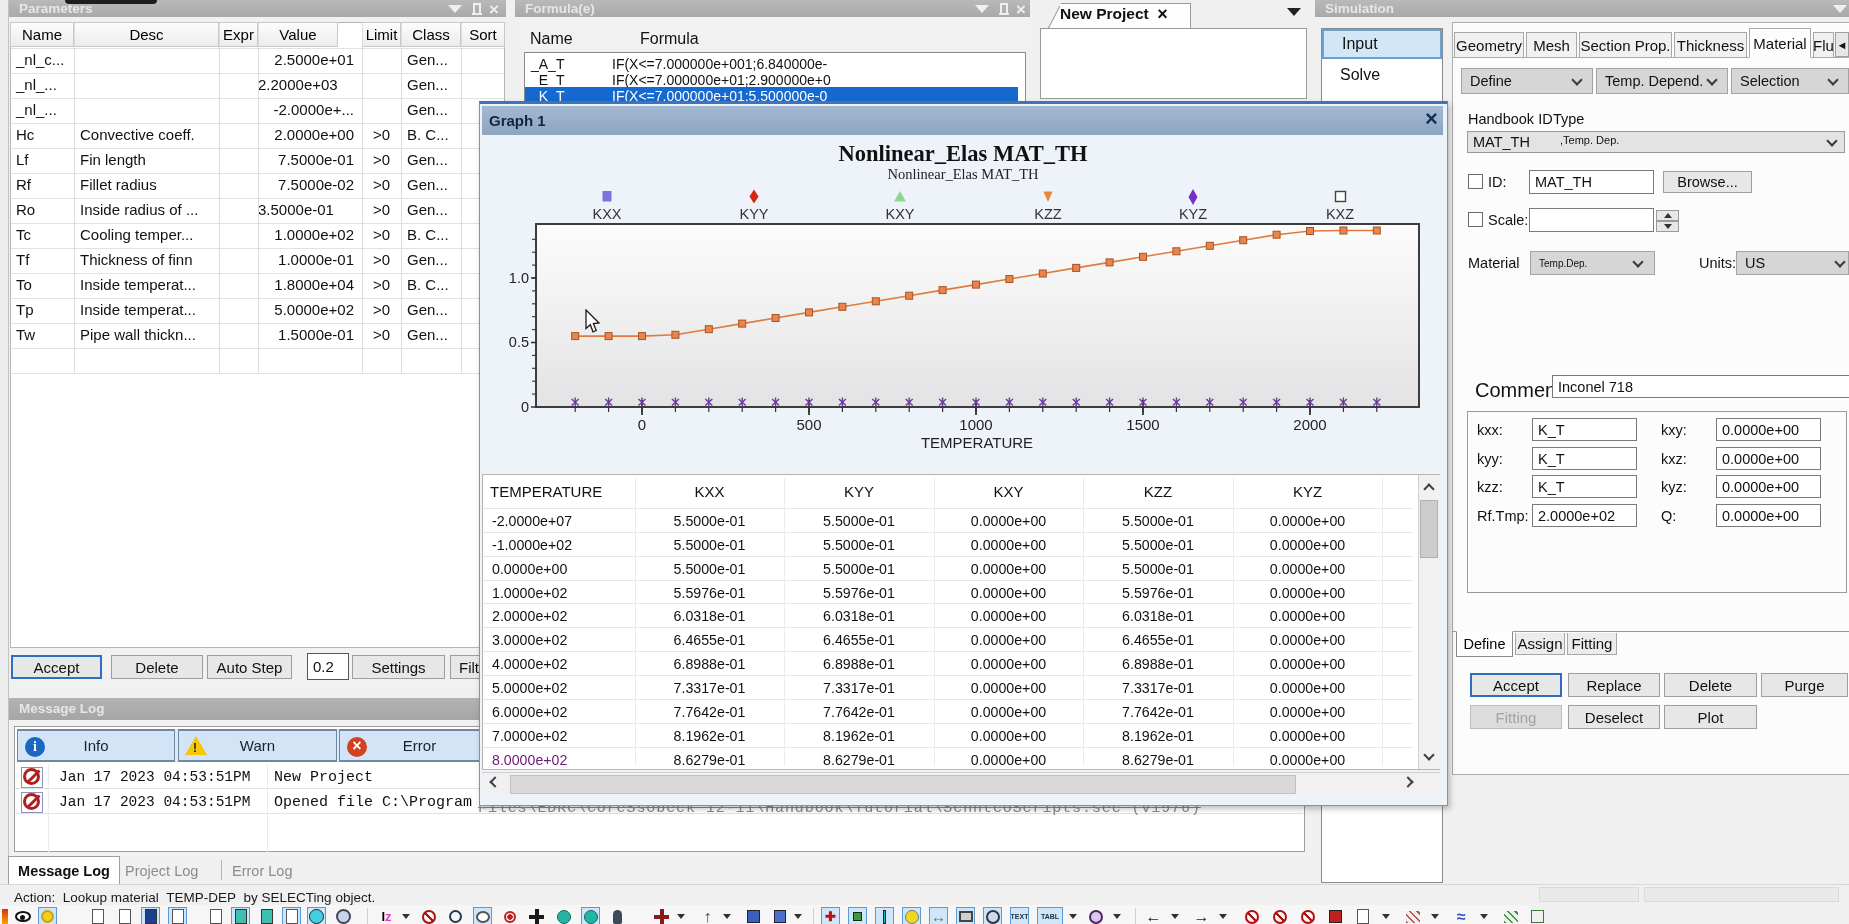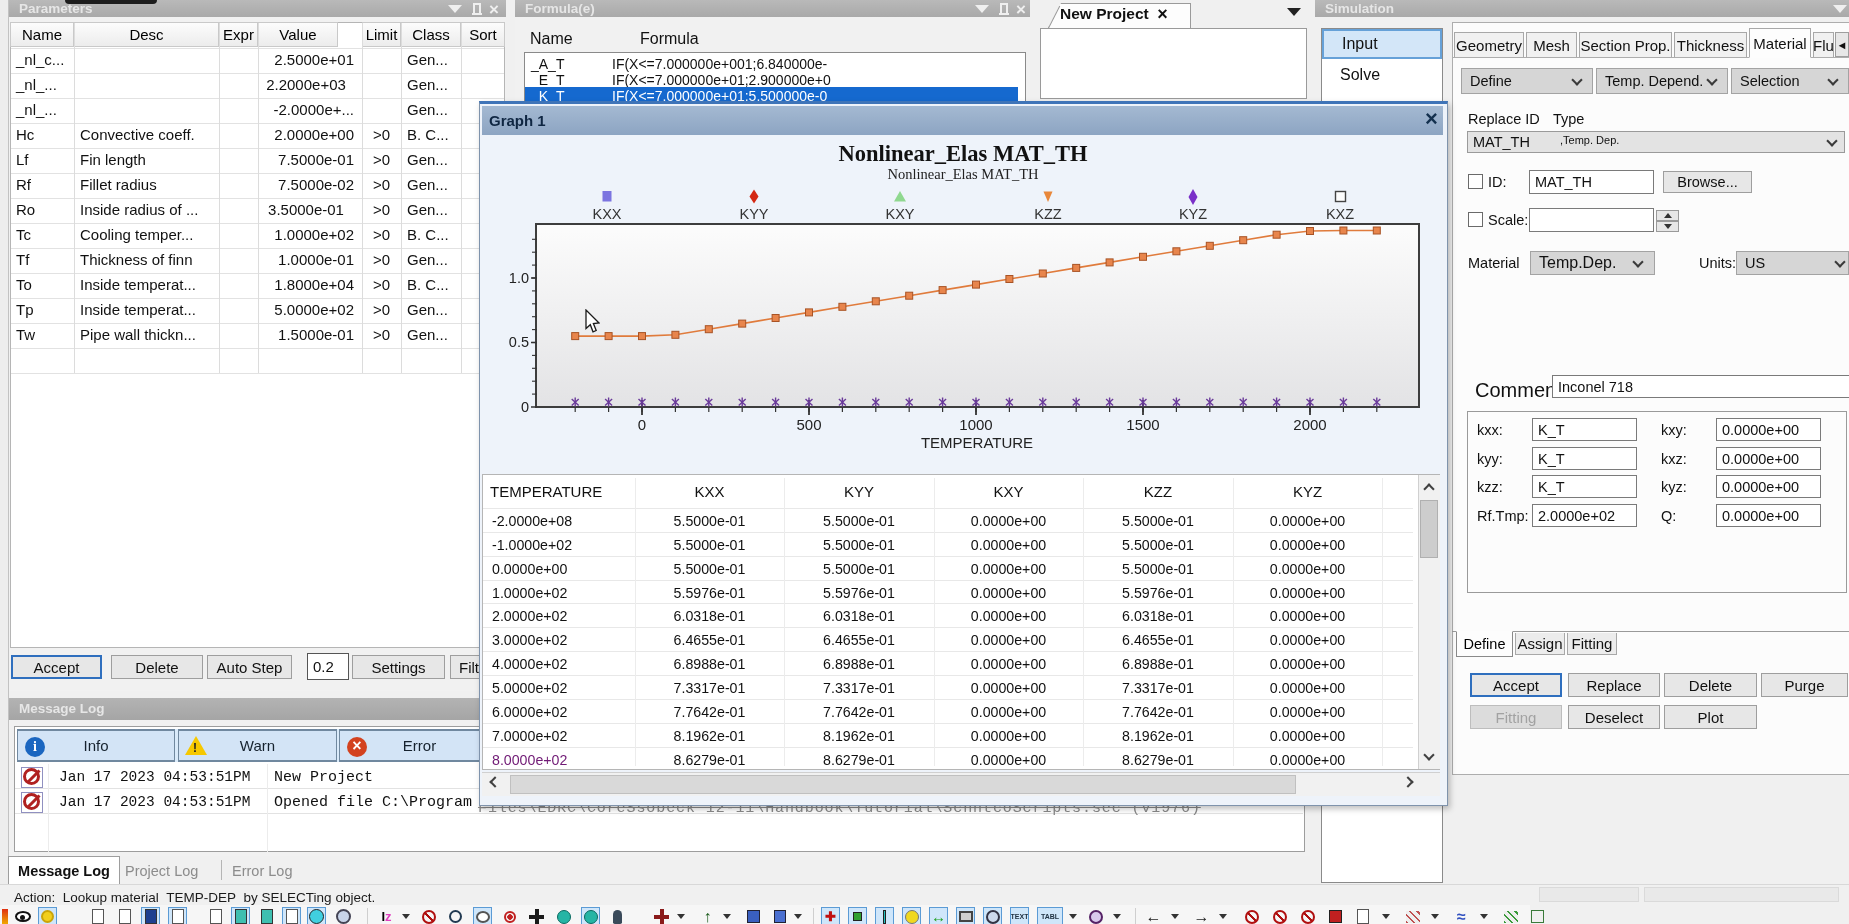--- a/index.html
+++ b/index.html
@@ -39,21 +39,21 @@
 <div class="a" style="left:362px;top:22px;width:39px;height:25px;background:linear-gradient(#fcfcfc,#ececec);border:1px solid #c9c9c9;font-size:15px;color:#000;display:flex;align-items:center;justify-content:center">Limit</div>
 <div class="a" style="left:401px;top:22px;width:60px;height:25px;background:linear-gradient(#fcfcfc,#ececec);border:1px solid #c9c9c9;font-size:15px;color:#000;display:flex;align-items:center;justify-content:center">Class</div>
 <div class="a" style="left:461px;top:22px;width:44px;height:25px;background:linear-gradient(#fcfcfc,#ececec);border:1px solid #c9c9c9;font-size:15px;color:#000;display:flex;align-items:center;justify-content:center">Sort</div>
 <div class="cell" style="left:16px;top:51.0px">_nl_c...</div>
 <div class="cell" style="left:80px;top:51.0px"></div>
 <div class="cell" style="left:258px;top:51.0px;width:96px;text-align:right">2.5000e+01</div>
 <div class="cell" style="left:362px;top:51.0px;width:39px;text-align:center"></div>
 <div class="cell" style="left:407px;top:51.0px">Gen...</div>
 <div class="cell" style="left:16px;top:76.0px">_nl_...</div>
 <div class="cell" style="left:80px;top:76.0px"></div>
-<div class="cell" style="left:258px;top:76.0px;width:96px;text-align:center">2.2000e+03</div>
+<div class="cell" style="left:258px;top:76.0px;width:96px;text-align:left">2.2000e+03</div>
 <div class="cell" style="left:362px;top:76.0px;width:39px;text-align:center"></div>
 <div class="cell" style="left:407px;top:76.0px">Gen...</div>
 <div class="cell" style="left:16px;top:101.0px">_nl_...</div>
 <div class="cell" style="left:80px;top:101.0px"></div>
 <div class="cell" style="left:258px;top:101.0px;width:96px;text-align:right">-2.0000e+...</div>
 <div class="cell" style="left:362px;top:101.0px;width:39px;text-align:center"></div>
 <div class="cell" style="left:407px;top:101.0px">Gen...</div>
 <div class="cell" style="left:16px;top:126.0px">Hc</div>
 <div class="cell" style="left:80px;top:126.0px">Convective coeff.</div>
 <div class="cell" style="left:258px;top:126.0px;width:96px;text-align:right">2.0000e+00</div>
@@ -64,21 +64,21 @@
 <div class="cell" style="left:258px;top:151.0px;width:96px;text-align:right">7.5000e-01</div>
 <div class="cell" style="left:362px;top:151.0px;width:39px;text-align:center">&gt;0</div>
 <div class="cell" style="left:407px;top:151.0px">Gen...</div>
 <div class="cell" style="left:16px;top:176.0px">Rf</div>
 <div class="cell" style="left:80px;top:176.0px">Fillet radius</div>
 <div class="cell" style="left:258px;top:176.0px;width:96px;text-align:right">7.5000e-02</div>
 <div class="cell" style="left:362px;top:176.0px;width:39px;text-align:center">&gt;0</div>
 <div class="cell" style="left:407px;top:176.0px">Gen...</div>
 <div class="cell" style="left:16px;top:201.0px">Ro</div>
 <div class="cell" style="left:80px;top:201.0px">Inside radius of ...</div>
-<div class="cell" style="left:258px;top:201.0px;width:96px;text-align:center">3.5000e-01</div>
+<div class="cell" style="left:258px;top:201.0px;width:96px;text-align:left">3.5000e-01</div>
 <div class="cell" style="left:362px;top:201.0px;width:39px;text-align:center">&gt;0</div>
 <div class="cell" style="left:407px;top:201.0px">Gen...</div>
 <div class="cell" style="left:16px;top:226.0px">Tc</div>
 <div class="cell" style="left:80px;top:226.0px">Cooling temper...</div>
 <div class="cell" style="left:258px;top:226.0px;width:96px;text-align:right">1.0000e+02</div>
 <div class="cell" style="left:362px;top:226.0px;width:39px;text-align:center">&gt;0</div>
 <div class="cell" style="left:407px;top:226.0px">B. C...</div>
 <div class="cell" style="left:16px;top:251.0px">Tf</div>
 <div class="cell" style="left:80px;top:251.0px">Thickness of finn</div>
 <div class="cell" style="left:258px;top:251.0px;width:96px;text-align:right">1.0000e-01</div>
@@ -159,41 +159,41 @@
 <div class="tab" style="left:1749px;top:28px;width:62px;height:30px;background:#fdfdfd;border-bottom:1px solid #fdfdfd;z-index:2">Material</div>
 <div class="tab" style="left:1813px;top:32px;width:21px;height:25px;border-bottom:none;background:#f1f1f1">Flu</div>
 <div class="a btn" style="left:1835px;top:32px;width:14px;height:25px;font-size:11px">◄</div>
 <div class="a" style="left:1452px;top:57px;width:397px;height:1px;background:#adadad"></div>
 <div class="drop a" style="left:1461px;top:68px;width:132px;height:26px">Define</div>
 <div class="chv" style="left:1573px;top:76px"></div>
 <div class="drop a" style="left:1596px;top:68px;width:132px;height:26px">Temp. Depend.</div>
 <div class="chv" style="left:1708px;top:76px"></div>
 <div class="drop a" style="left:1731px;top:68px;width:118px;height:26px">Selection</div>
 <div class="chv" style="left:1829px;top:76px"></div>
-<div class="cell" style="left:1468px;top:111px;font-size:14.5px">Replace ID</div>
+<div class="cell" style="left:1468px;top:111px;font-size:14.5px">Handbook ID</div>
 <div class="cell" style="left:1553px;top:111px;font-size:14.5px">Type</div>
 <div class="a" style="left:1467px;top:131px;width:378px;height:22px;background:#e3e3e3;border:1px solid #9a9a9a"></div>
 <div class="cell" style="left:1473px;top:134px;font-size:14.5px">MAT_TH</div>
 <div class="cell" style="left:1560px;top:134px;font-size:11px">,Temp. Dep.</div>
 <div class="chv" style="left:1828px;top:137px"></div>
 <div class="cb" style="left:1468px;top:174px"></div>
 <div class="cell" style="left:1488px;top:174px;font-size:14.5px">ID:</div>
 <div class="fld a" style="left:1529px;top:170px;width:125px;height:24px;font-size:14.5px">MAT_TH</div>
 <div class="btn a" style="left:1663px;top:171px;width:89px;height:22px;font-size:14.5px">Browse...</div>
 <div class="cb" style="left:1468px;top:212px"></div>
 <div class="cell" style="left:1488px;top:212px;font-size:14.5px">Scale:</div>
 <div class="fld a" style="left:1529px;top:208px;width:125px;height:24px"></div>
 <div class="a" style="left:1656px;top:210px;width:23px;height:11px;background:#e7e7e7;border:1px solid #9a9a9a;display:flex;align-items:center;justify-content:center">
     <span style="width:0;height:0;border-left:4px solid transparent;border-right:4px solid transparent;border-bottom:5px solid #333"></span>
   </div>
 <div class="a" style="left:1656px;top:221px;width:23px;height:11px;background:#e7e7e7;border:1px solid #9a9a9a;display:flex;align-items:center;justify-content:center">
     <span style="width:0;height:0;border-left:4px solid transparent;border-right:4px solid transparent;border-top:5px solid #333"></span>
   </div>
 <div class="cell" style="left:1468px;top:255px;font-size:14.5px">Material</div>
-<div class="drop a" style="left:1530px;top:251px;width:125px;height:24px;font-size:16px">Temp.Dep.</div>
+<div class="drop a" style="left:1530px;top:251px;width:125px;height:24px;font-size:10px">Temp.Dep.</div>
 <div class="chv" style="left:1634px;top:258px"></div>
 <div class="cell" style="left:1699px;top:255px;font-size:14.5px">Units:</div>
 <div class="drop a" style="left:1736px;top:251px;width:113px;height:24px;font-size:14.5px">US</div>
 <div class="chv" style="left:1836px;top:258px"></div>
 <div class="cell" style="left:1475px;top:379px;font-size:20px">Comment:</div>
 <div class="fld a" style="left:1552px;top:375px;width:297px;height:23px;font-size:14.5px;border-right:none">Inconel 718</div>
 <div class="a" style="left:1467px;top:411px;width:380px;height:182px;border:1px solid #9a9a9a"></div>
 <div class="cell" style="left:1477px;top:422px;font-size:14.5px">kxx:</div>
 <div class="fld a" style="left:1532px;top:418px;width:105px;height:23px;font-size:14.5px">K_T</div>
 <div class="cell" style="left:1661px;top:422px;font-size:14.5px">kxy:</div>
@@ -671,21 +671,21 @@
     <rect x="892.3" y="92.0" width="7" height="7" fill="#e8854c" stroke="#a85325" stroke-width="1"></rect>
   </svg>
 <div class="a" style="left:482px;top:474px;width:958px;height:296px;background:#fff;border:1px solid #b5b5b5;z-index:10"></div>
 <div class="a" style="left:490px;top:483px;font-size:15px;color:#111;z-index:10">TEMPERATURE</div>
 <div class="a" style="left:635px;top:483px;width:149px;text-align:center;font-size:15px;color:#111;z-index:10">KXX</div>
 <div class="a" style="left:784px;top:483px;width:150px;text-align:center;font-size:15px;color:#111;z-index:10">KYY</div>
 <div class="a" style="left:934px;top:483px;width:149px;text-align:center;font-size:15px;color:#111;z-index:10">KXY</div>
 <div class="a" style="left:1083px;top:483px;width:150px;text-align:center;font-size:15px;color:#111;z-index:10">KZZ</div>
 <div class="a" style="left:1233px;top:483px;width:149px;text-align:center;font-size:15px;color:#111;z-index:10">KYZ</div>
 <div class="hl" style="left:483px;top:508px;width:930px;z-index:10;background:#e8e8e8"></div>
-<div class="a" style="left:492px;top:513px;font-size:14.2px;color:#111;z-index:10">-2.0000e+08</div>
+<div class="a" style="left:492px;top:513px;font-size:14.2px;color:#111;z-index:10">-2.0000e+07</div>
 <div class="a" style="left:635px;top:513px;width:149px;text-align:center;font-size:14.2px;color:#111;z-index:10">5.5000e-01</div>
 <div class="a" style="left:784px;top:513px;width:150px;text-align:center;font-size:14.2px;color:#111;z-index:10">5.5000e-01</div>
 <div class="a" style="left:934px;top:513px;width:149px;text-align:center;font-size:14.2px;color:#111;z-index:10">0.0000e+00</div>
 <div class="a" style="left:1083px;top:513px;width:150px;text-align:center;font-size:14.2px;color:#111;z-index:10">5.5000e-01</div>
 <div class="a" style="left:1233px;top:513px;width:149px;text-align:center;font-size:14.2px;color:#111;z-index:10">0.0000e+00</div>
 <div class="hl" style="left:483px;top:532px;width:930px;z-index:10;background:#e8e8e8"></div>
 <div class="a" style="left:492px;top:537px;font-size:14.2px;color:#111;z-index:10">-1.0000e+02</div>
 <div class="a" style="left:635px;top:537px;width:149px;text-align:center;font-size:14.2px;color:#111;z-index:10">5.5000e-01</div>
 <div class="a" style="left:784px;top:537px;width:150px;text-align:center;font-size:14.2px;color:#111;z-index:10">5.5000e-01</div>
 <div class="a" style="left:934px;top:537px;width:149px;text-align:center;font-size:14.2px;color:#111;z-index:10">0.0000e+00</div>

